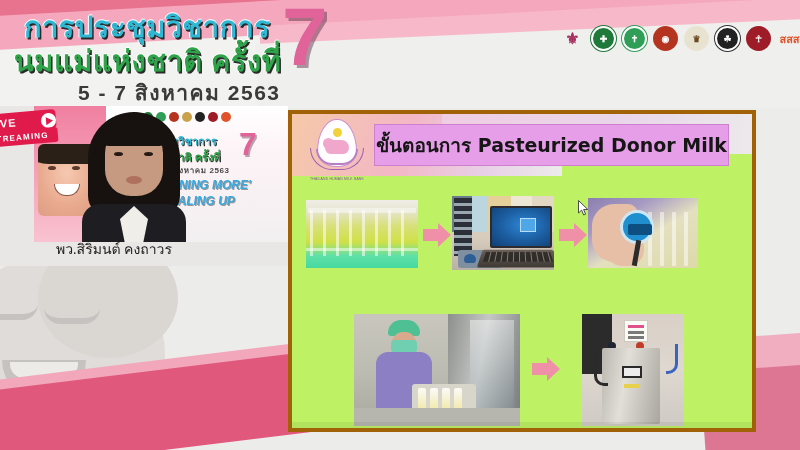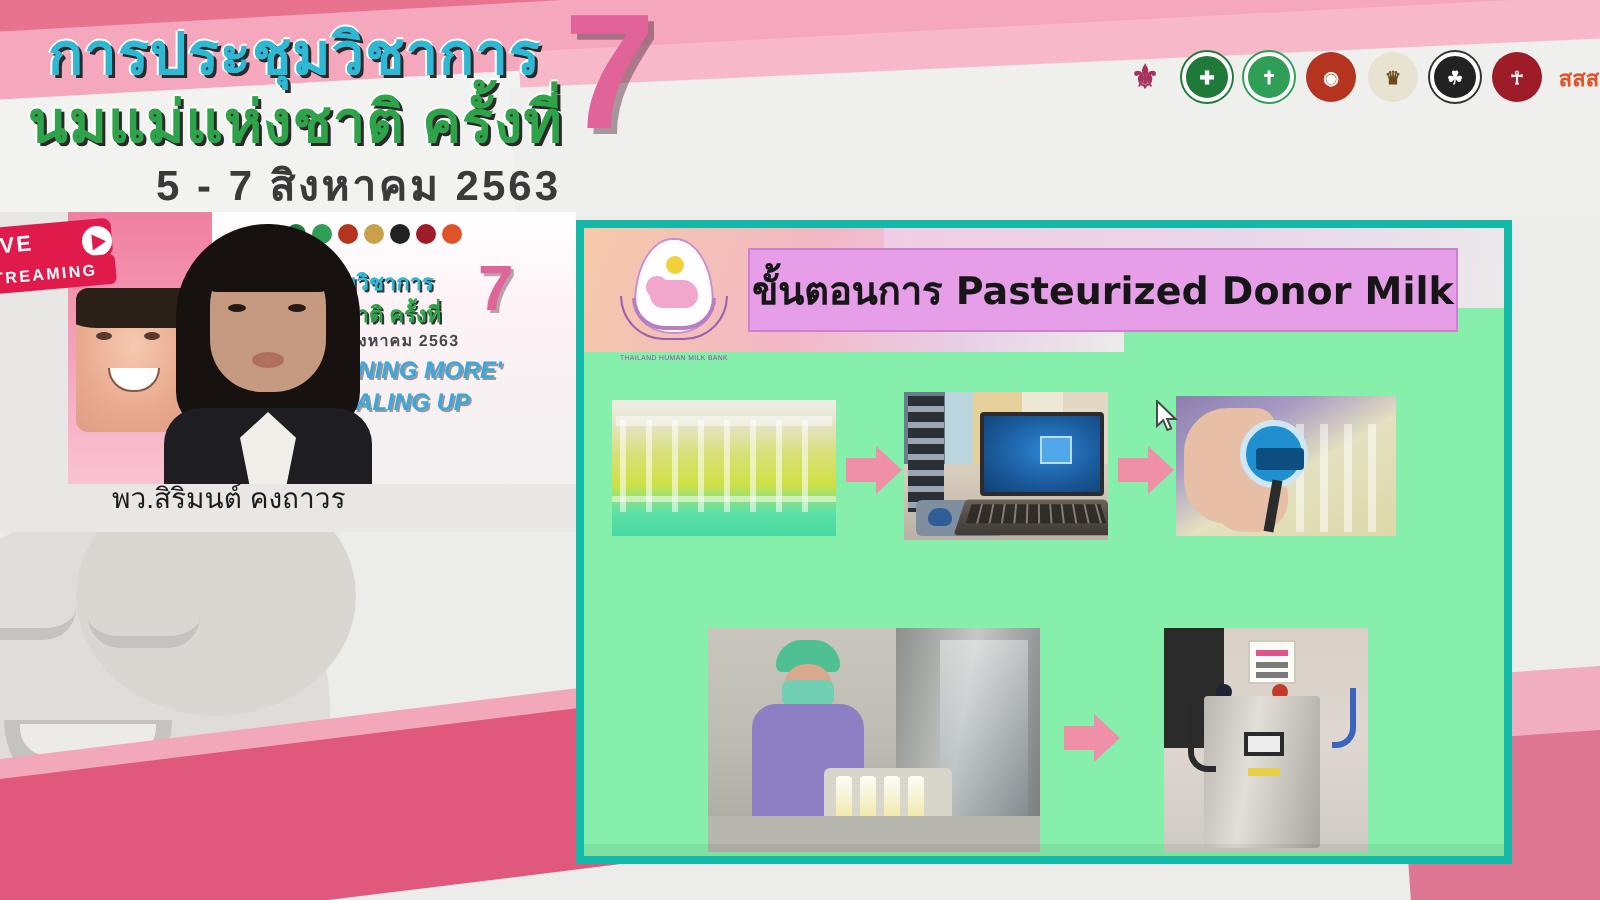--- a/index.html
+++ b/index.html
@@ -214,21 +214,21 @@
   }
   .live-badge .play:after {
     content:""; position:absolute; left:5px; top:3.5px;
     border-left:7px solid #e01b4c;
     border-top:4px solid transparent; border-bottom:4px solid transparent;
   }
 
   .speaker-name {
     position:absolute; left:56px; top:238px;
     font-size:14px; color:#1c1c1c; white-space:nowrap;
-    font-family:Liberation Sans, sans-serif;
+    font-family:Liberation Serif, serif;
   }
 
   
   .wm-child {
     position:absolute; left:-14px; top:252px; width:250px; height:200px;
     opacity:.30; overflow:hidden;
   }
   .wm-child .head {
     position:absolute; left:-36px; top:2px; width:215px; height:200px;
     background:#c7b9b0; border-radius:50% 50% 44% 44%;
@@ -267,21 +267,21 @@
     background:#f0aec0; transform:rotate(-4deg); transform-origin:left top;
   }
   .br-pink2 {
     position:absolute; left:700px; top:372px; width:260px; height:110px;
     background:#dd7693; transform:rotate(-4deg); transform-origin:left top;
   }
 
   
   .slide {
     position:absolute; left:288px; top:110px; width:468px; height:322px;
-    background:#86efac; border:4px solid #14b8a6;
+    background:#bef264; border:4px solid #a16207;
   }
   .slide-inner { position:absolute; inset:0; overflow:hidden; }
 
   .slide-topwash {
     position:absolute; left:0; top:0; width:270px; height:62px;
     background:linear-gradient(110deg,#f5c9a8 0%,#f3b7c6 42%,#e8cfe6 72%,#ececeb 100%);
   }
   .slide-topwash2 {
     position:absolute; left:150px; top:0; width:330px; height:40px;
     background:linear-gradient(100deg,#f0cde4 0%,#e9d6ea 55%,#ececeb 100%);

